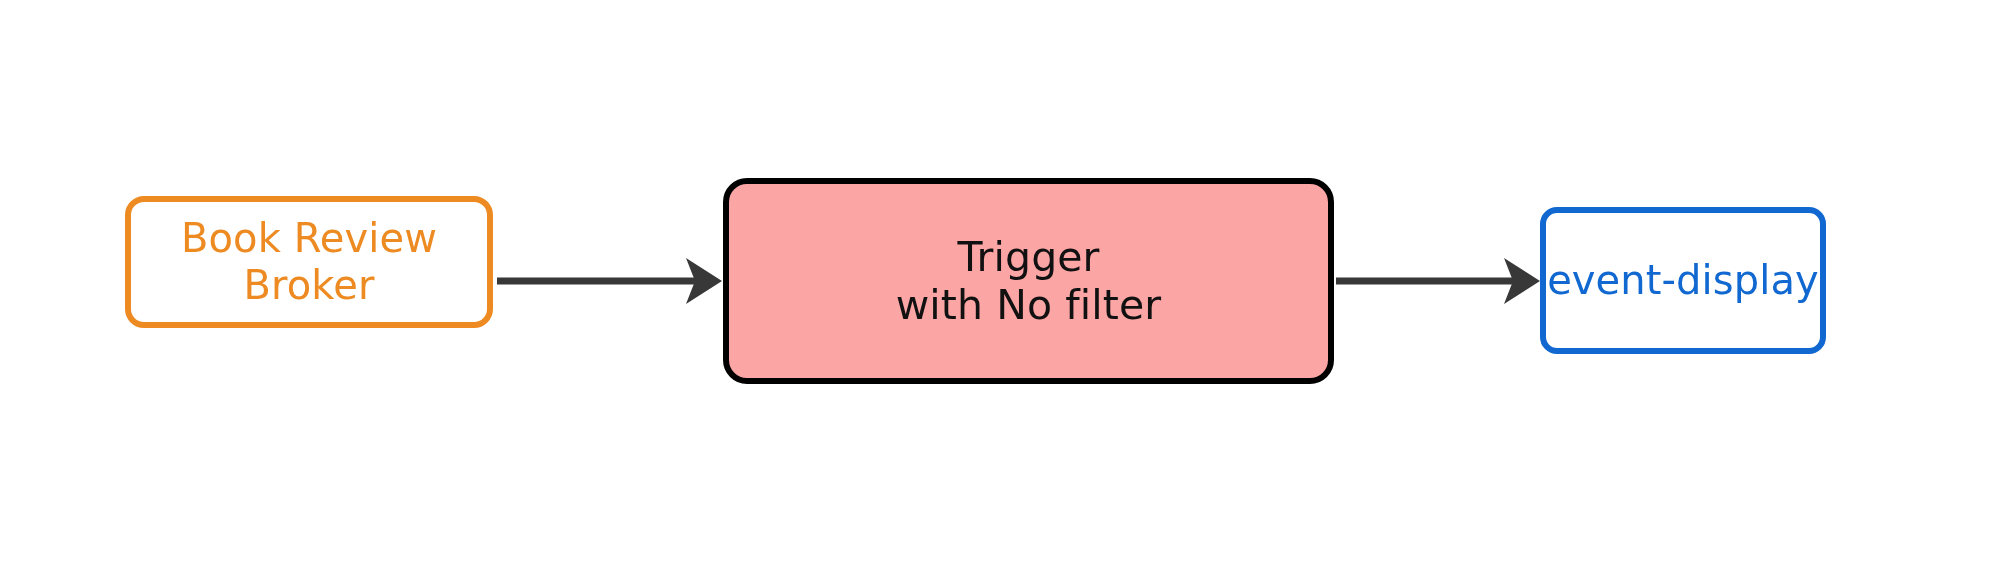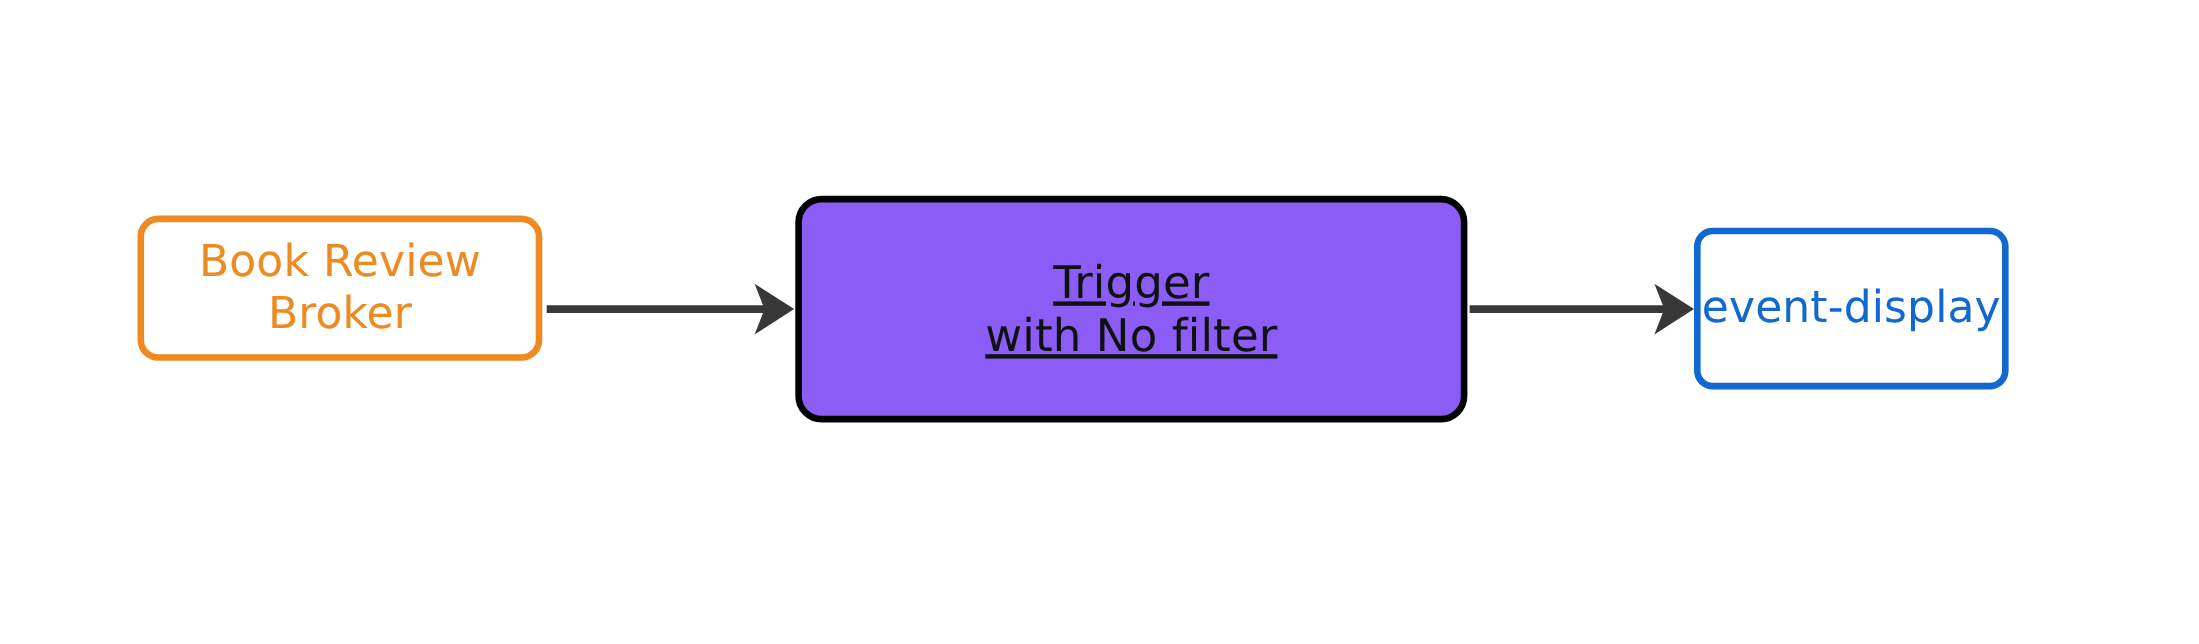--- a/index.html
+++ b/index.html
@@ -107,21 +107,21 @@
   <svg class="edge" id="edge-trigger-sink" width="1999" height="585" aria-hidden="true">
     <line class="edge-line" x1="1336" y1="281" x2="1518" y2="281" style="stroke: rgb(56, 56, 56);"></line>
     <path class="edge-head" d="M 1540 281 L 1504 258 L 1513 281 L 1504 304 Z" style="fill: rgb(56, 56, 56);"></path>
   </svg>
 
   <div class="node" id="node-broker" style="border-color: rgb(237, 139, 34); color: rgb(237, 139, 34); background: rgb(255, 255, 255);">
     <span class="node-label">Book Review
 Broker</span>
   </div>
 
-  <div class="node" id="node-trigger" style="border-color: rgb(0, 0, 0); color: rgb(17, 17, 17); background: #8b5cf6; text-decoration: underline;">
+  <div class="node" id="node-trigger" style="border-color: rgb(0, 0, 0); color: rgb(17, 17, 17); background: #fca5a5;">
     <span class="node-label">Trigger
 with No filter</span>
   </div>
 
   <div class="node" id="node-sink" style="border-color: rgb(16, 104, 208); color: rgb(16, 104, 208); background: rgb(255, 255, 255);">
     <span class="node-label">event-display</span>
   </div>
 
 </div>
 

